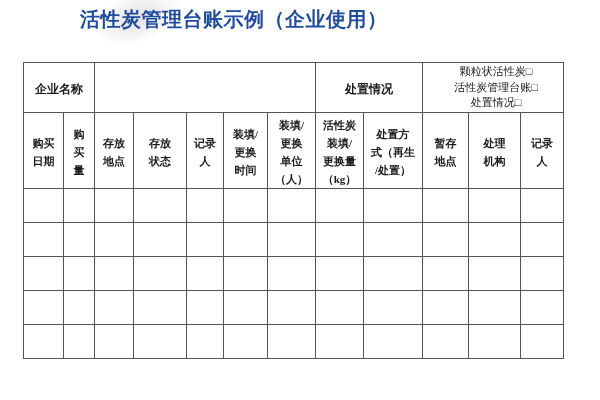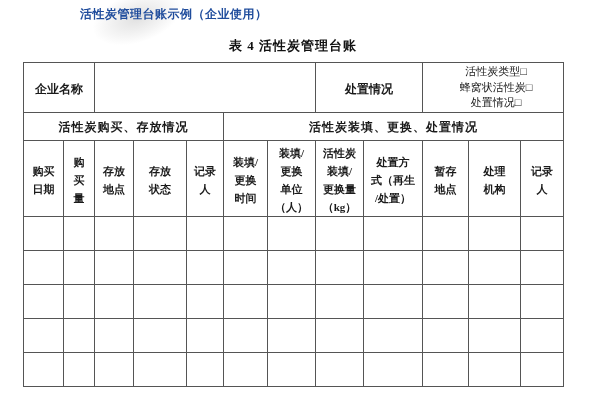--- a/index.html
+++ b/index.html
@@ -14,21 +14,21 @@
     overflow:hidden;
   }
   .watermark{
     position:absolute;left:92px;top:-6px;width:90px;height:48px;
     background:radial-gradient(ellipse at center, rgba(175,175,175,.38) 0%, rgba(190,190,190,.18) 45%, rgba(255,255,255,0) 72%);
     transform:rotate(-18deg);
     pointer-events:none;
   }
   .doc-title{
     position:absolute;left:80px;top:6px;
-    font-size:12px;font-weight:bold;
+    font-size:20px;font-weight:bold;
     color:#1f4c9c;
     letter-spacing:.5px;
     white-space:nowrap;
   }
   .table-caption{
     position:absolute;left:23px;top:37px;width:540px;
     text-align:center;
     font-size:13px;font-weight:bold;color:#111;
     letter-spacing:1px;
     white-space:nowrap;
@@ -73,21 +73,20 @@
 </style>
 </head>
 <body>
 
 <div class="page">
 
   <div class="watermark"></div>
 
   <div class="doc-title">活性炭管理台账示例（企业使用）</div>
 
-  <div class="table-caption">表 4 活性炭管理台账</div>
 
   <table class="ledger">
     <colgroup>
       <col style="width:40px">
         <col style="width:31px">
         <col style="width:39px">
       <col style="width:53px">
         <col style="width:37px">
         <col style="width:44px">
       <col style="width:48px">
@@ -103,34 +102,26 @@
       <td colspan="2">
         <span class="cell-label">企业名称</span>
       </td>
       <td colspan="5">
         <span class="cell-label"></span>
       </td>
       <td colspan="2">
         <span class="cell-label">处置情况</span>
       </td>
       <td colspan="3" class="type-options-cell">
-        <div class="type-option">活性炭类型□</div>
-        <div class="type-option">蜂窝状活性炭□</div>
+        <div class="type-option">颗粒状活性炭□</div>
+        <div class="type-option">活性炭管理台账□</div>
         <div class="type-option">处置情况□</div>
       </td>
     </tr>
 
-    <tr class="section-row">
-      <td colspan="5">
-        <span class="section-label">活性炭购买、存放情况</span>
-      </td>
-      <td colspan="7">
-        <span class="section-label">活性炭装填、更换、处置情况</span>
-      </td>
-    </tr>
 
     <tr class="colhead-row">
       <th><span class="col-label">购买
 日期</span></th>
       <th><span class="col-label">购
 买
 量</span></th>
       <th><span class="col-label">存放
 地点</span></th>
       <th><span class="col-label">存放

